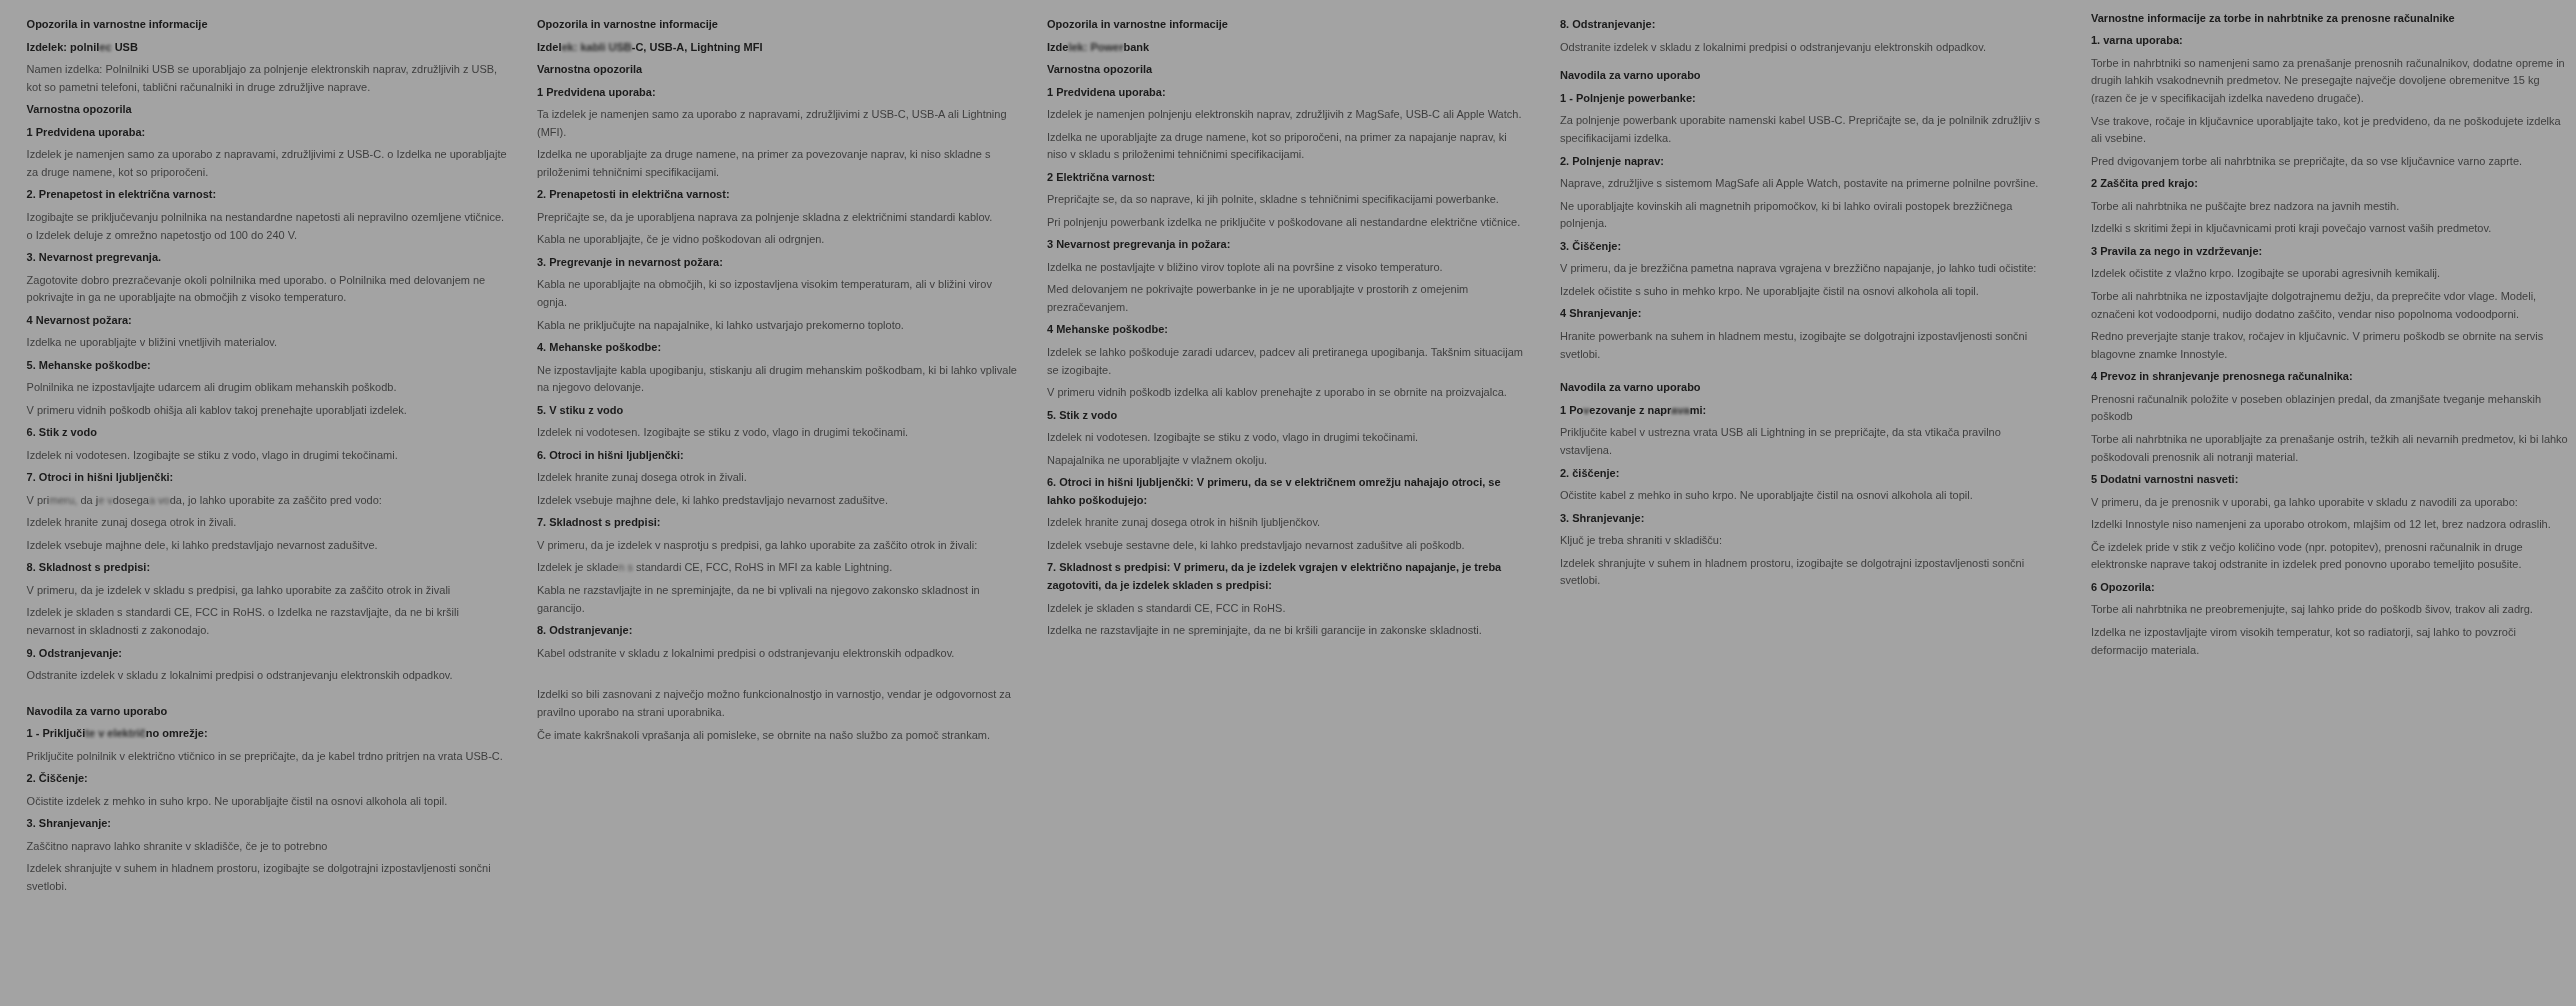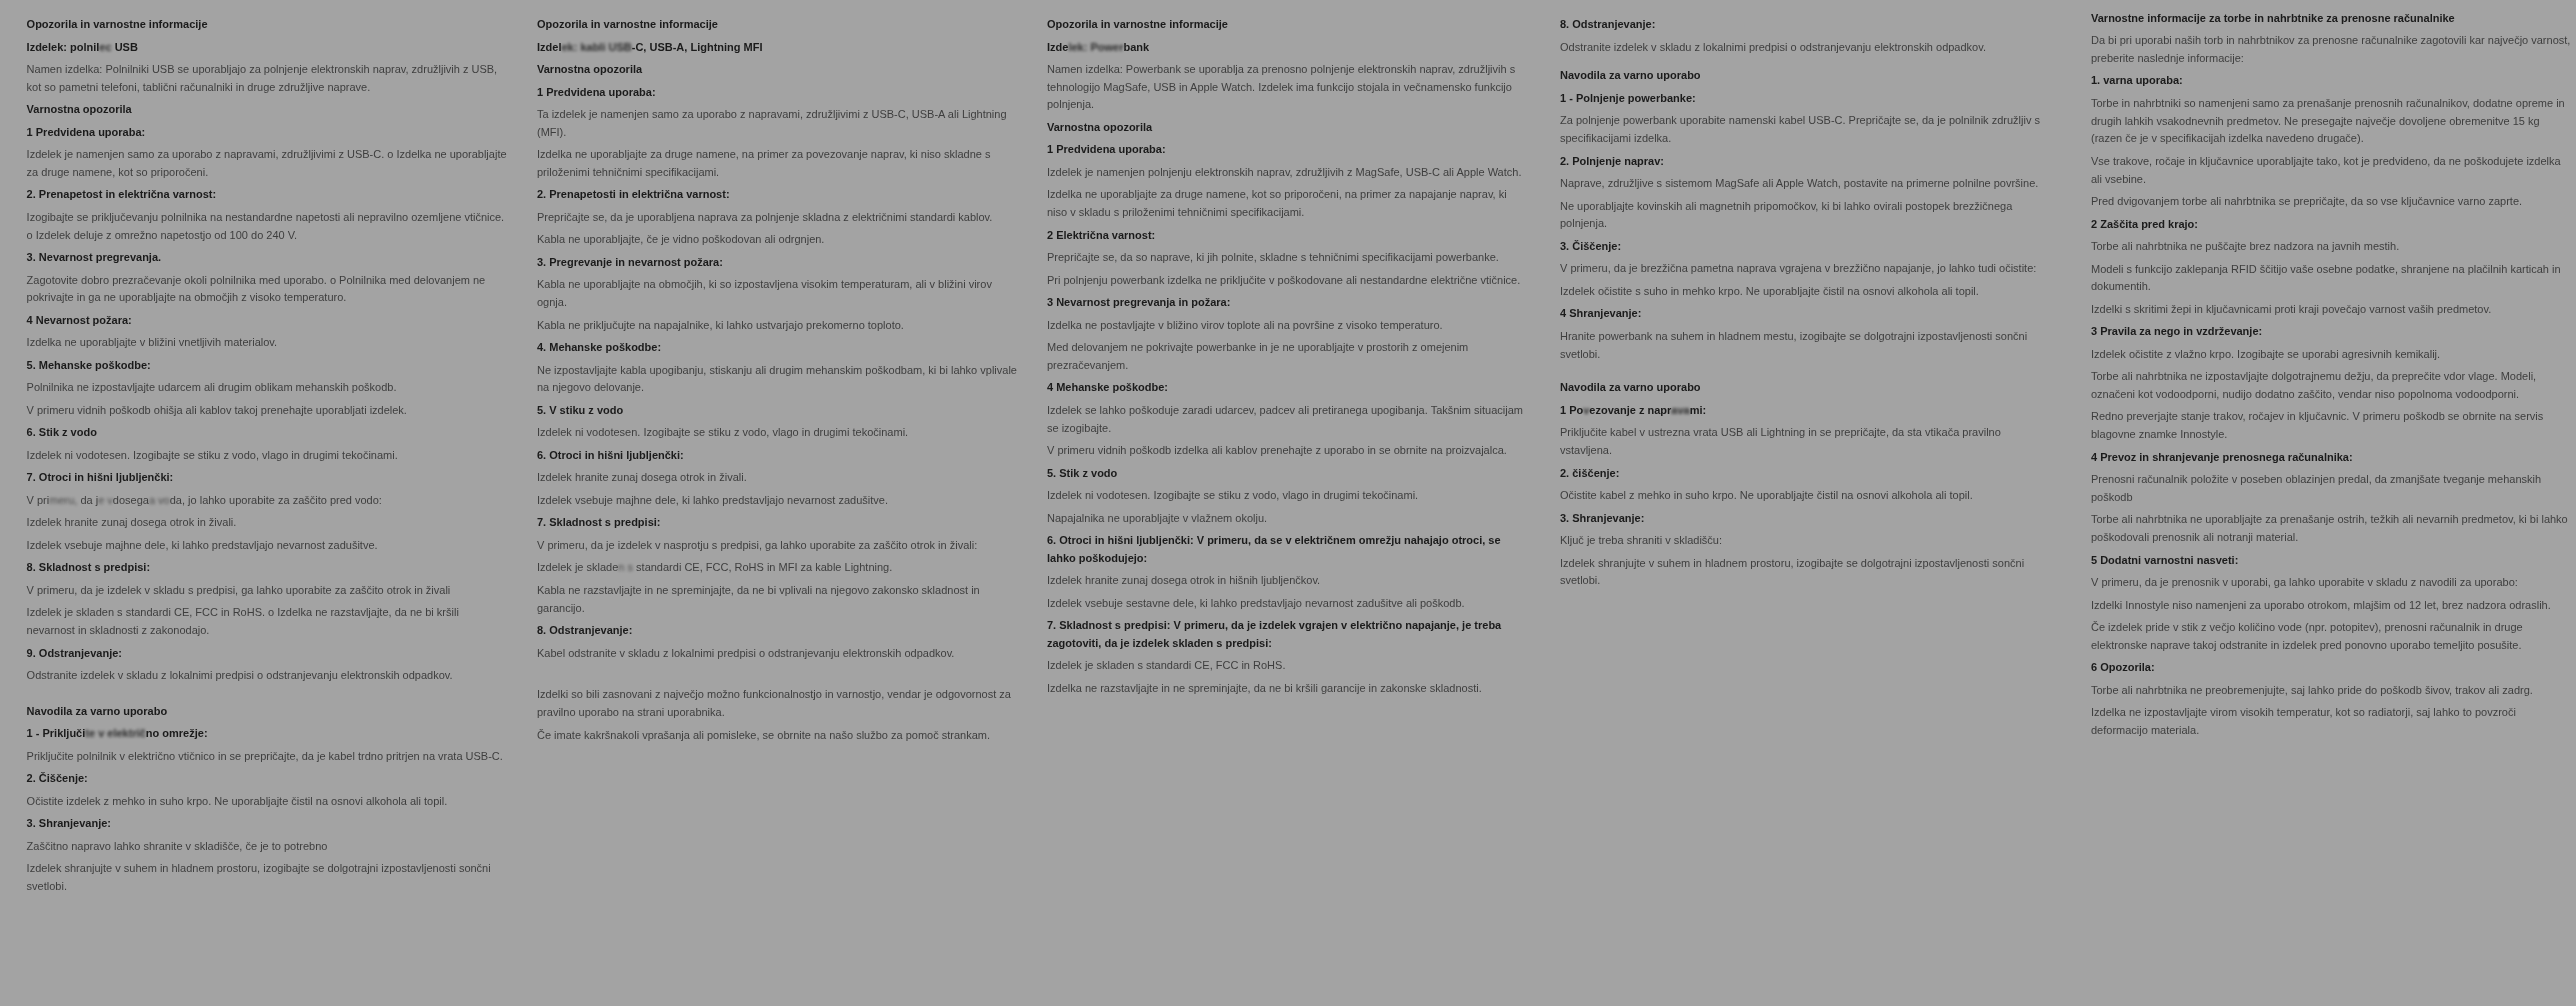--- a/index.html
+++ b/index.html
@@ -88,21 +88,20 @@
       <div class="p"><span>Kabla ne razstavljajte in ne spreminjajte, da ne bi vplivali na njegovo zakonsko skladnost in garancijo.</span></div>
       <div class="h"><span>8. Odstranjevanje:</span></div>
       <div class="p"><span>Kabel odstranite v skladu z lokalnimi predpisi o odstranjevanju elektronskih odpadkov.</span></div>
       <div class="gap" style="height: 19.3px;"></div>
       <div class="p"><span>Izdelki so bili zasnovani z največjo možno funkcionalnostjo in varnostjo, vendar je odgovornost za pravilno uporabo na strani uporabnika.</span></div>
       <div class="p"><span>Če imate kakršnakoli vprašanja ali pomisleke, se obrnite na našo službo za pomoč strankam.</span></div>
     </div>
     <div class="col" style="left: 1047px; top: 16px; width: 481px;">
       <div class="h"><span>Opozorila in varnostne informacije</span></div>
       <div class="h"><span>Izde</span><span class="blur">lek: Power</span><span>bank</span></div>
-      <div class="p"><span>Namen izdelka: Powerbank se uporablja za prenosno polnjenje elektronskih naprav, združljivih s tehnologijo MagSafe, USB in Apple Watch. Izdelek ima funkcijo stojala in večnamensko funkcijo polnjenja.</span></div>
       <div class="h"><span>Varnostna opozorila</span></div>
       <div class="h"><span>1 Predvidena uporaba:</span></div>
       <div class="p"><span>Izdelek je namenjen polnjenju elektronskih naprav, združljivih z MagSafe, USB-C ali Apple Watch.</span></div>
       <div class="p"><span>Izdelka ne uporabljajte za druge namene, kot so priporočeni, na primer za napajanje naprav, ki niso v skladu s priloženimi tehničnimi specifikacijami.</span></div>
       <div class="h"><span>2 Električna varnost:</span></div>
       <div class="p"><span>Prepričajte se, da so naprave, ki jih polnite, skladne s tehničnimi specifikacijami powerbanke.</span></div>
       <div class="p"><span>Pri polnjenju powerbank izdelka ne priključite v poškodovane ali nestandardne električne vtičnice.</span></div>
       <div class="h"><span>3 Nevarnost pregrevanja in požara:</span></div>
       <div class="p"><span>Izdelka ne postavljajte v bližino virov toplote ali na površine z visoko temperaturo.</span></div>
       <div class="p"><span>Med delovanjem ne pokrivajte powerbanke in je ne uporabljajte v prostorih z omejenim prezračevanjem.</span></div>
@@ -139,28 +138,26 @@
       <div class="h"><span>1 Po</span><span class="blur">v</span><span>ezovanje z napr</span><span class="blur">ava</span><span>mi:</span></div>
       <div class="p"><span>Priključite kabel v ustrezna vrata USB ali Lightning in se prepričajte, da sta vtikača pravilno vstavljena.</span></div>
       <div class="h"><span>2. čiščenje:</span></div>
       <div class="p"><span>Očistite kabel z mehko in suho krpo. Ne uporabljajte čistil na osnovi alkohola ali topil.</span></div>
       <div class="h"><span>3. Shranjevanje:</span></div>
       <div class="p"><span>Ključ je treba shraniti v skladišču:</span></div>
       <div class="p"><span>Izdelek shranjujte v suhem in hladnem prostoru, izogibajte se dolgotrajni izpostavljenosti sončni svetlobi.</span></div>
     </div>
     <div class="col" style="left: 2091px; top: 9.7px; width: 481px;">
       <div class="h"><span>Varnostne informacije za torbe in nahrbtnike za prenosne računalnike</span></div>
-      <div class="p"><span>Da bi pri uporabi naših torb in nahrbtnikov za prenosne računalnike zagotovili kar največjo varnost, preberite naslednje informacije:</span></div>
       <div class="h"><span>1. varna uporaba:</span></div>
       <div class="p"><span>Torbe in nahrbtniki so namenjeni samo za prenašanje prenosnih računalnikov, dodatne opreme in drugih lahkih vsakodnevnih predmetov. Ne presegajte največje dovoljene obremenitve 15 kg (razen če je v specifikacijah izdelka navedeno drugače).</span></div>
       <div class="p"><span>Vse trakove, ročaje in ključavnice uporabljajte tako, kot je predvideno, da ne poškodujete izdelka ali vsebine.</span></div>
       <div class="p"><span>Pred dvigovanjem torbe ali nahrbtnika se prepričajte, da so vse ključavnice varno zaprte.</span></div>
       <div class="h"><span>2 Zaščita pred krajo:</span></div>
       <div class="p"><span>Torbe ali nahrbtnika ne puščajte brez nadzora na javnih mestih.</span></div>
-      <div class="p"><span>Modeli s funkcijo zaklepanja RFID ščitijo vaše osebne podatke, shranjene na plačilnih karticah in dokumentih.</span></div>
       <div class="p"><span>Izdelki s skritimi žepi in ključavnicami proti kraji povečajo varnost vaših predmetov.</span></div>
       <div class="h"><span>3 Pravila za nego in vzdrževanje:</span></div>
       <div class="p"><span>Izdelek očistite z vlažno krpo. Izogibajte se uporabi agresivnih kemikalij.</span></div>
       <div class="p"><span>Torbe ali nahrbtnika ne izpostavljajte dolgotrajnemu dežju, da preprečite vdor vlage. Modeli, označeni kot vodoodporni, nudijo dodatno zaščito, vendar niso popolnoma vodoodporni.</span></div>
       <div class="p"><span>Redno preverjajte stanje trakov, ročajev in ključavnic. V primeru poškodb se obrnite na servis blagovne znamke Innostyle.</span></div>
       <div class="h"><span>4 Prevoz in shranjevanje prenosnega računalnika:</span></div>
       <div class="p"><span>Prenosni računalnik položite v poseben oblazinjen predal, da zmanjšate tveganje mehanskih poškodb</span></div>
       <div class="p"><span>Torbe ali nahrbtnika ne uporabljajte za prenašanje ostrih, težkih ali nevarnih predmetov, ki bi lahko poškodovali prenosnik ali notranji material.</span></div>
       <div class="h"><span>5 Dodatni varnostni nasveti:</span></div>
       <div class="p"><span>V primeru, da je prenosnik v uporabi, ga lahko uporabite v skladu z navodili za uporabo:</span></div>

